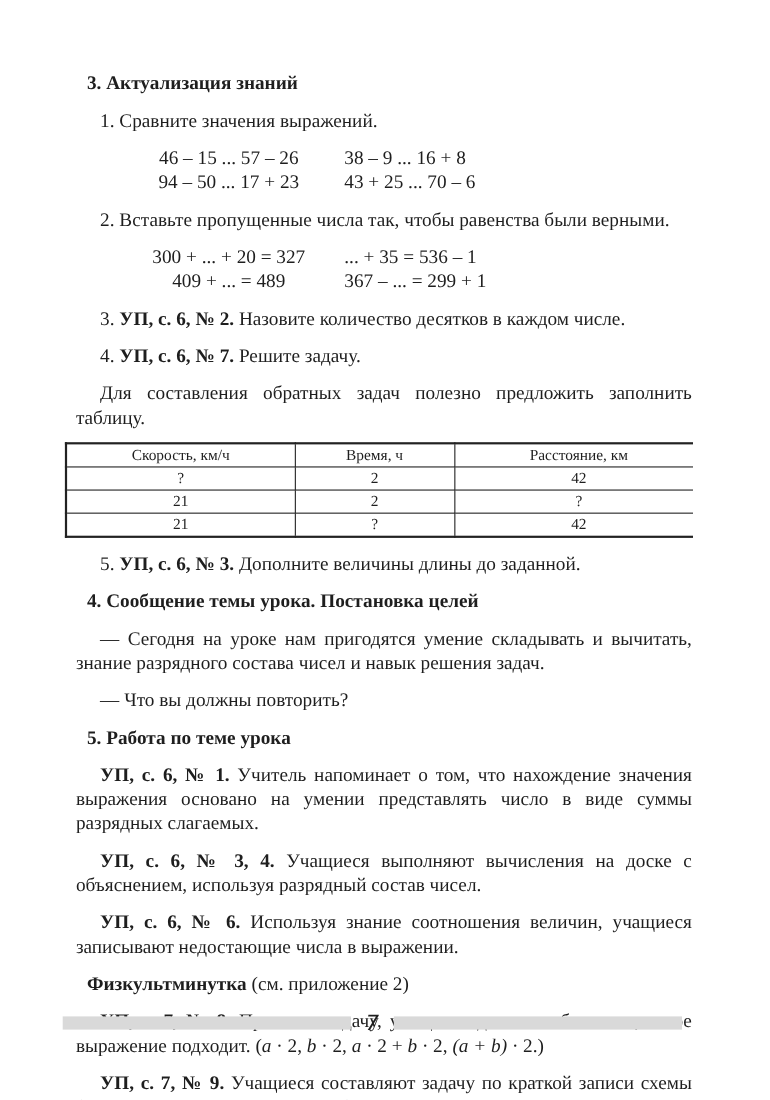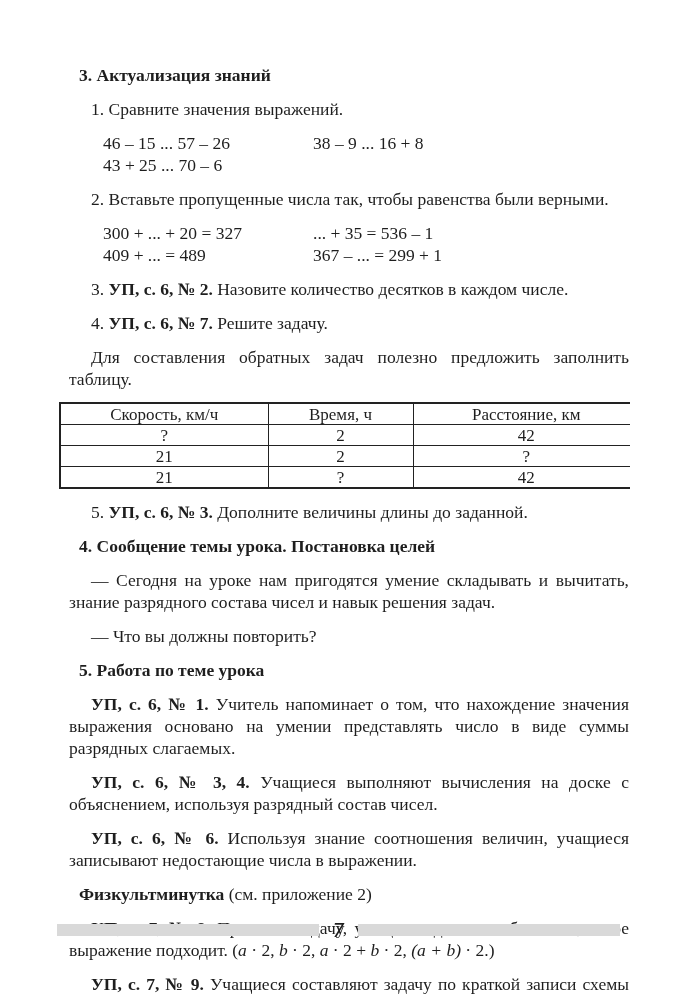--- a/index.html
+++ b/index.html
@@ -10,29 +10,29 @@
   .content {
     position:absolute; left:57px; top:58px; width:584px;
     font-size:17.5px; line-height:22px; text-align:justify;
   }
   p { margin:12px; text-indent:22px; }
   .heading { margin:6px 0 0 0; font-weight:bold; }
   .spaced  { margin:0 0 5px 0; }
   .b { font-weight:bold; }
   .i { font-style:italic; }
 
-  .eq-row { display:flex; text-align:left; text-indent:0; padding-left:46px; }
+  .eq-row { display:flex; text-align:center; text-indent:0; padding-left:46px; }
   .eq-left { width:210px; flex:0 0 210px; }
 
   table.values {
     border-collapse:collapse; width:580px; margin:4px 0 6px 2px;
     table-layout:fixed; text-align:center; text-indent:0;
   }
   table.values th, table.values td {
-    border:1.6px solid #222222; font-weight:normal; font-size:17px;
+    border:1.6px solid #222222; font-weight:normal; font-size:14px;
     height:20px; line-height:19px; padding:0 4px;
   }
   table.values { border:2px solid #222222; }
   col.c1 { width:208px; } col.c2 { width:145px; } col.c3 { width:227px; }
 
   .footer {
     position:absolute; left:57px; top:921px; width:563px; height:18px;
     display:flex; align-items:center;
   }
   .footer-bar { flex:1 1 auto; height:12px; background:#d9d9d9; }
@@ -49,20 +49,21 @@
 
     <p class="heading">3. Актуализация знаний</p>
 
     <p><span>1. Сравните значения выражений.</span></p>
 
     <div class="eq-row">
       <span class="eq-left">46 – 15 ... 57 – 26</span>
       <span>38 – 9 ... 16 + 8</span>
     </div>
     <div class="eq-row">
+      <span class="eq-left">94 – 50 ... 17 + 23</span>
       <span>43 + 25 ... 70 – 6</span>
     </div>
 
     <p><span>2. Вставьте пропущенные числа так, чтобы равенства были верными.</span></p>
 
     <div class="eq-row">
       <span class="eq-left">300 + ... + 20 = 327</span>
       <span>... + 35 = 536 – 1</span>
     </div>
     <div class="eq-row">

